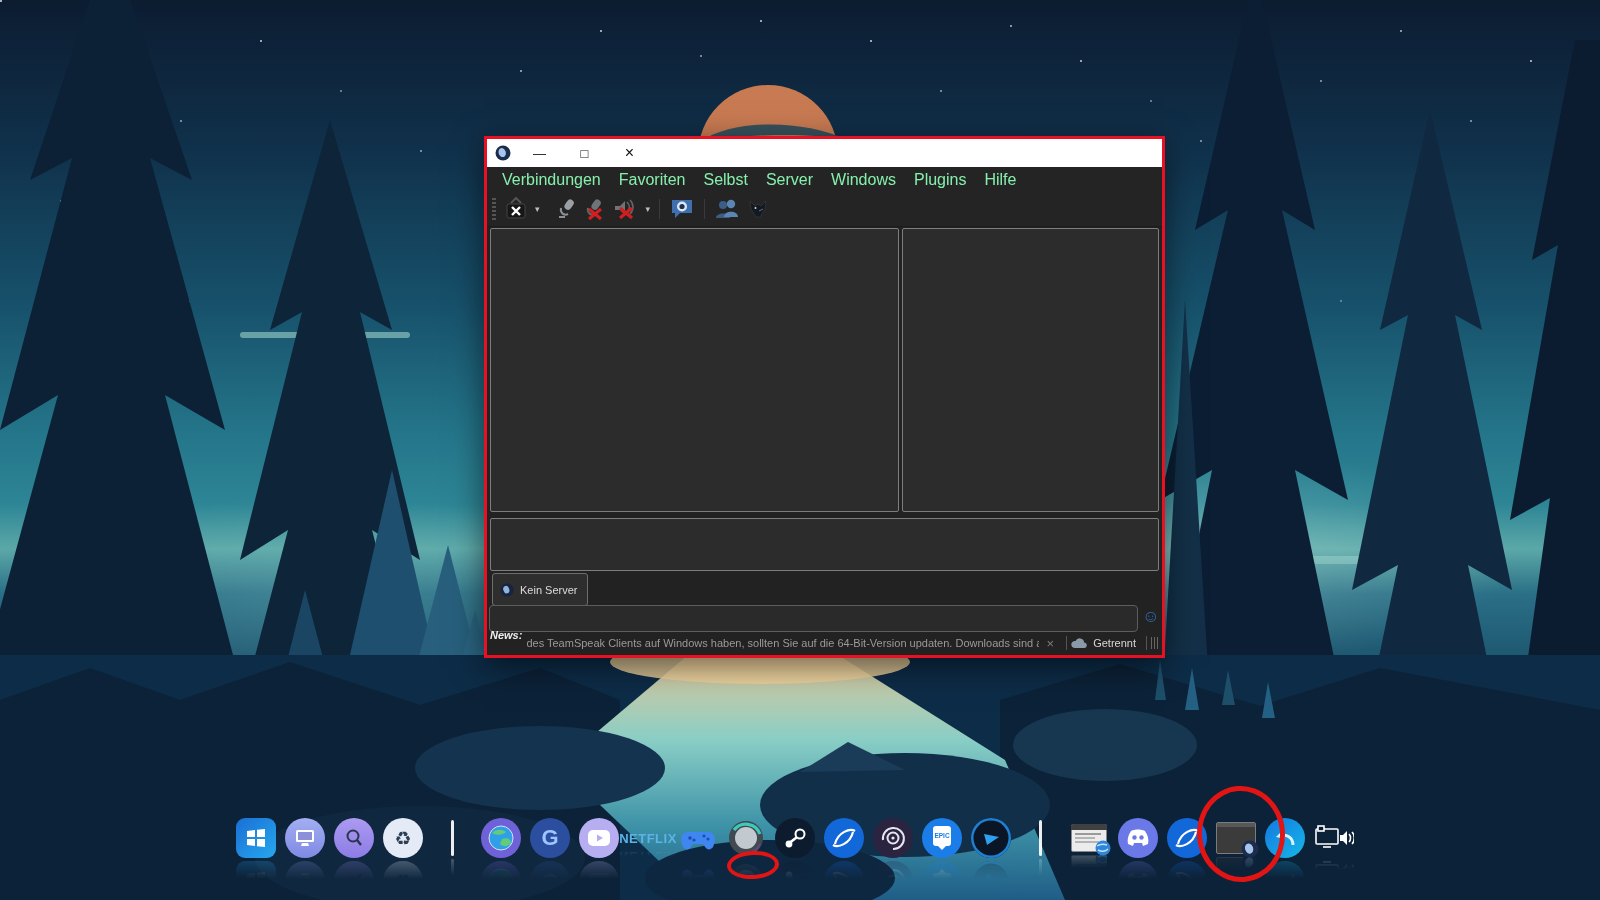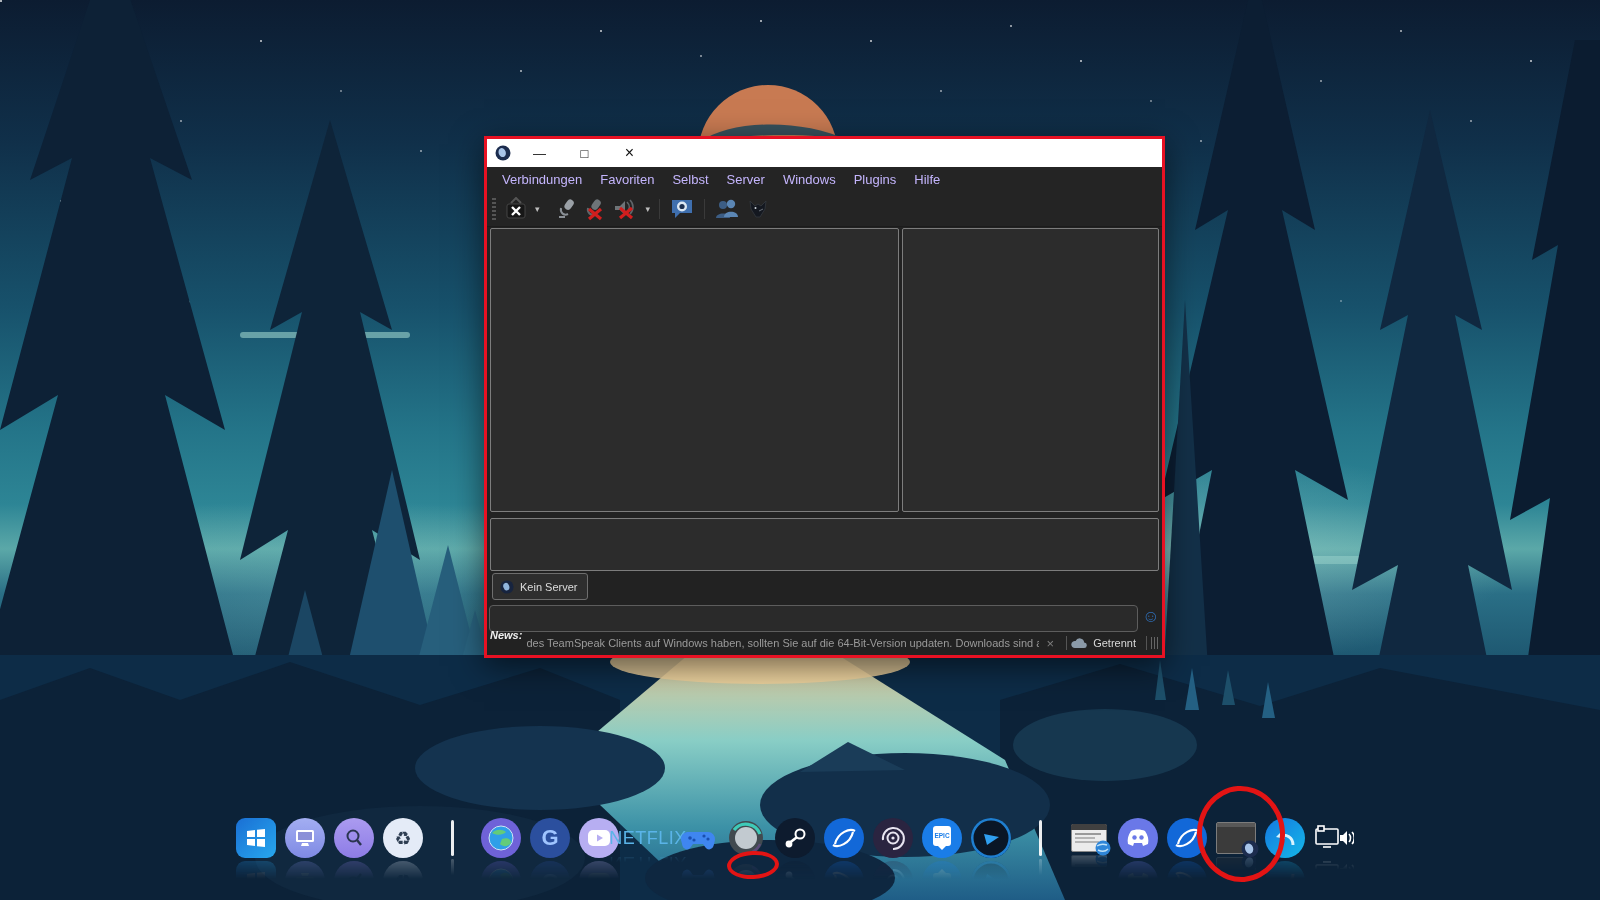--- a/index.html
+++ b/index.html
@@ -28,33 +28,33 @@
   
   #ts-window{position:absolute;left:484px;top:136px;width:675px;height:516px;
     border:3px solid #e81123;background:#222;box-shadow:0 8px 30px rgba(0,0,0,.55);z-index:10;}
   #titlebar{position:absolute;left:0;top:0;right:0;height:28px;background:#fff;display:flex;align-items:center;}
   #titlebar .t-logo{margin:0 6px 0 8px;}
   #titlebar .t-text{font-size:13px;color:#111;flex:1;}
   .winbtn{width:45px;height:28px;display:flex;align-items:center;justify-content:center;
     font-size:13px;color:#111;cursor:default;}
   #menubar{position:absolute;left:0;top:28px;right:0;height:25px;background:#242424;
     display:flex;align-items:center;padding-left:6px;box-sizing:border-box;}
-  .menu-item{color:#c4b5fd;font-size:13px;padding:3px 9px;}
+  .menu-item{color:#86efac;font-size:16px;padding:3px 9px;}
   #toolbar{position:absolute;left:0;top:53px;right:0;height:35px;background:#242424;
     display:flex;align-items:center;padding-left:5px;box-sizing:border-box;border-bottom:1px solid #1c1c1c;}
   .tb{display:flex;align-items:center;justify-content:center;height:28px;padding:0 3px;}
   .tb-sep{width:1px;height:20px;background:#3a3a3a;margin:0 6px;}
   .drag-dots{width:4px;height:22px;margin-right:6px;
     background:repeating-linear-gradient(#555 0 2px, transparent 2px 4px);}
   .caret{color:#bdbdbd;font-size:9px;margin-left:2px;}
   .panel{position:absolute;background:#2c2c2c;border:1px solid #7d7d7d;border-radius:2px;box-sizing:border-box;}
   #panel-left{left:3px;top:89px;width:409px;height:284px;}
   #panel-right{left:415px;top:89px;width:257px;height:284px;}
   #logbox{left:3px;top:379px;width:669px;height:53px;}
-  #server-tab{position:absolute;left:5px;top:434px;width:96px;height:27px;background:#2e2e2e;
+  #server-tab{position:absolute;left:5px;top:434px;width:96px;height:33px;background:#2e2e2e;
     border:1px solid #6e6e6e;border-radius:3px;display:flex;align-items:center;box-sizing:border-box;}
   #server-tab span{color:#ddd;font-size:11px;margin-left:6px;}
   #chat-input{position:absolute;left:2px;top:466px;width:649px;height:27px;background:#2a2a2a;
     border:1px solid #5d5d5d;border-radius:4px;box-sizing:border-box;color:#ddd;font-size:12px;padding:0 8px;outline:none;}
   #emoji-btn{position:absolute;right:2px;top:469px;width:18px;height:18px;color:#2f6db5;
     font-size:17px;line-height:18px;text-align:center;}
   #statusbar{position:absolute;left:0;bottom:2px;right:0;height:20px;display:flex;align-items:center;
     font-size:11px;color:#a8a8a8;}
   #news-label{color:#eee;font-style:italic;font-weight:bold;margin:0 4px 16px 3px;}
   #news-text{flex:1;white-space:nowrap;overflow:hidden;color:#9a9a9a;}
@@ -64,21 +64,21 @@
   #grip{width:8px;height:12px;margin-right:3px;
     background:repeating-linear-gradient(90deg,#666 0 1px, transparent 1px 3px);}
   
   #dock{position:absolute;left:236px;top:818px;display:flex;gap:9px;z-index:10;}
   .slot{width:40px;height:40px;display:flex;align-items:center;justify-content:center;position:relative;}
   .ic{width:40px;height:40px;border-radius:50%;display:flex;align-items:center;justify-content:center;
     -webkit-box-reflect:below 3px linear-gradient(transparent 55%, rgba(255,255,255,.25));}
   .sq{border-radius:9px;}
   .dock-sep{width:3px;height:36px;background:rgba(255,255,255,.92);border-radius:2px;
     -webkit-box-reflect:below 3px linear-gradient(transparent 55%, rgba(255,255,255,.25));}
-  .nflx{font-size:18px;font-weight:normal;letter-spacing:.5px;color:#5ab4e8;white-space:nowrap;
+  .nflx{font-size:13px;font-weight:bold;letter-spacing:.5px;color:#5ab4e8;white-space:nowrap;
     -webkit-box-reflect:below 3px linear-gradient(transparent 50%, rgba(255,255,255,.25));}
   .thumb{-webkit-box-reflect:below 3px linear-gradient(transparent 55%, rgba(255,255,255,.25));}
   
   .anno{position:absolute;border-radius:50%;z-index:30;pointer-events:none;}
   #anno-window-thumb{left:1197px;top:786px;width:78px;height:86px;border:5px solid #e31414;transform:rotate(-4deg);}
   #anno-dock-dot{left:727px;top:851px;width:44px;height:20px;border:4px solid #e31414;transform:rotate(-3deg);}
 </style>
 </head>
 <body>
 

